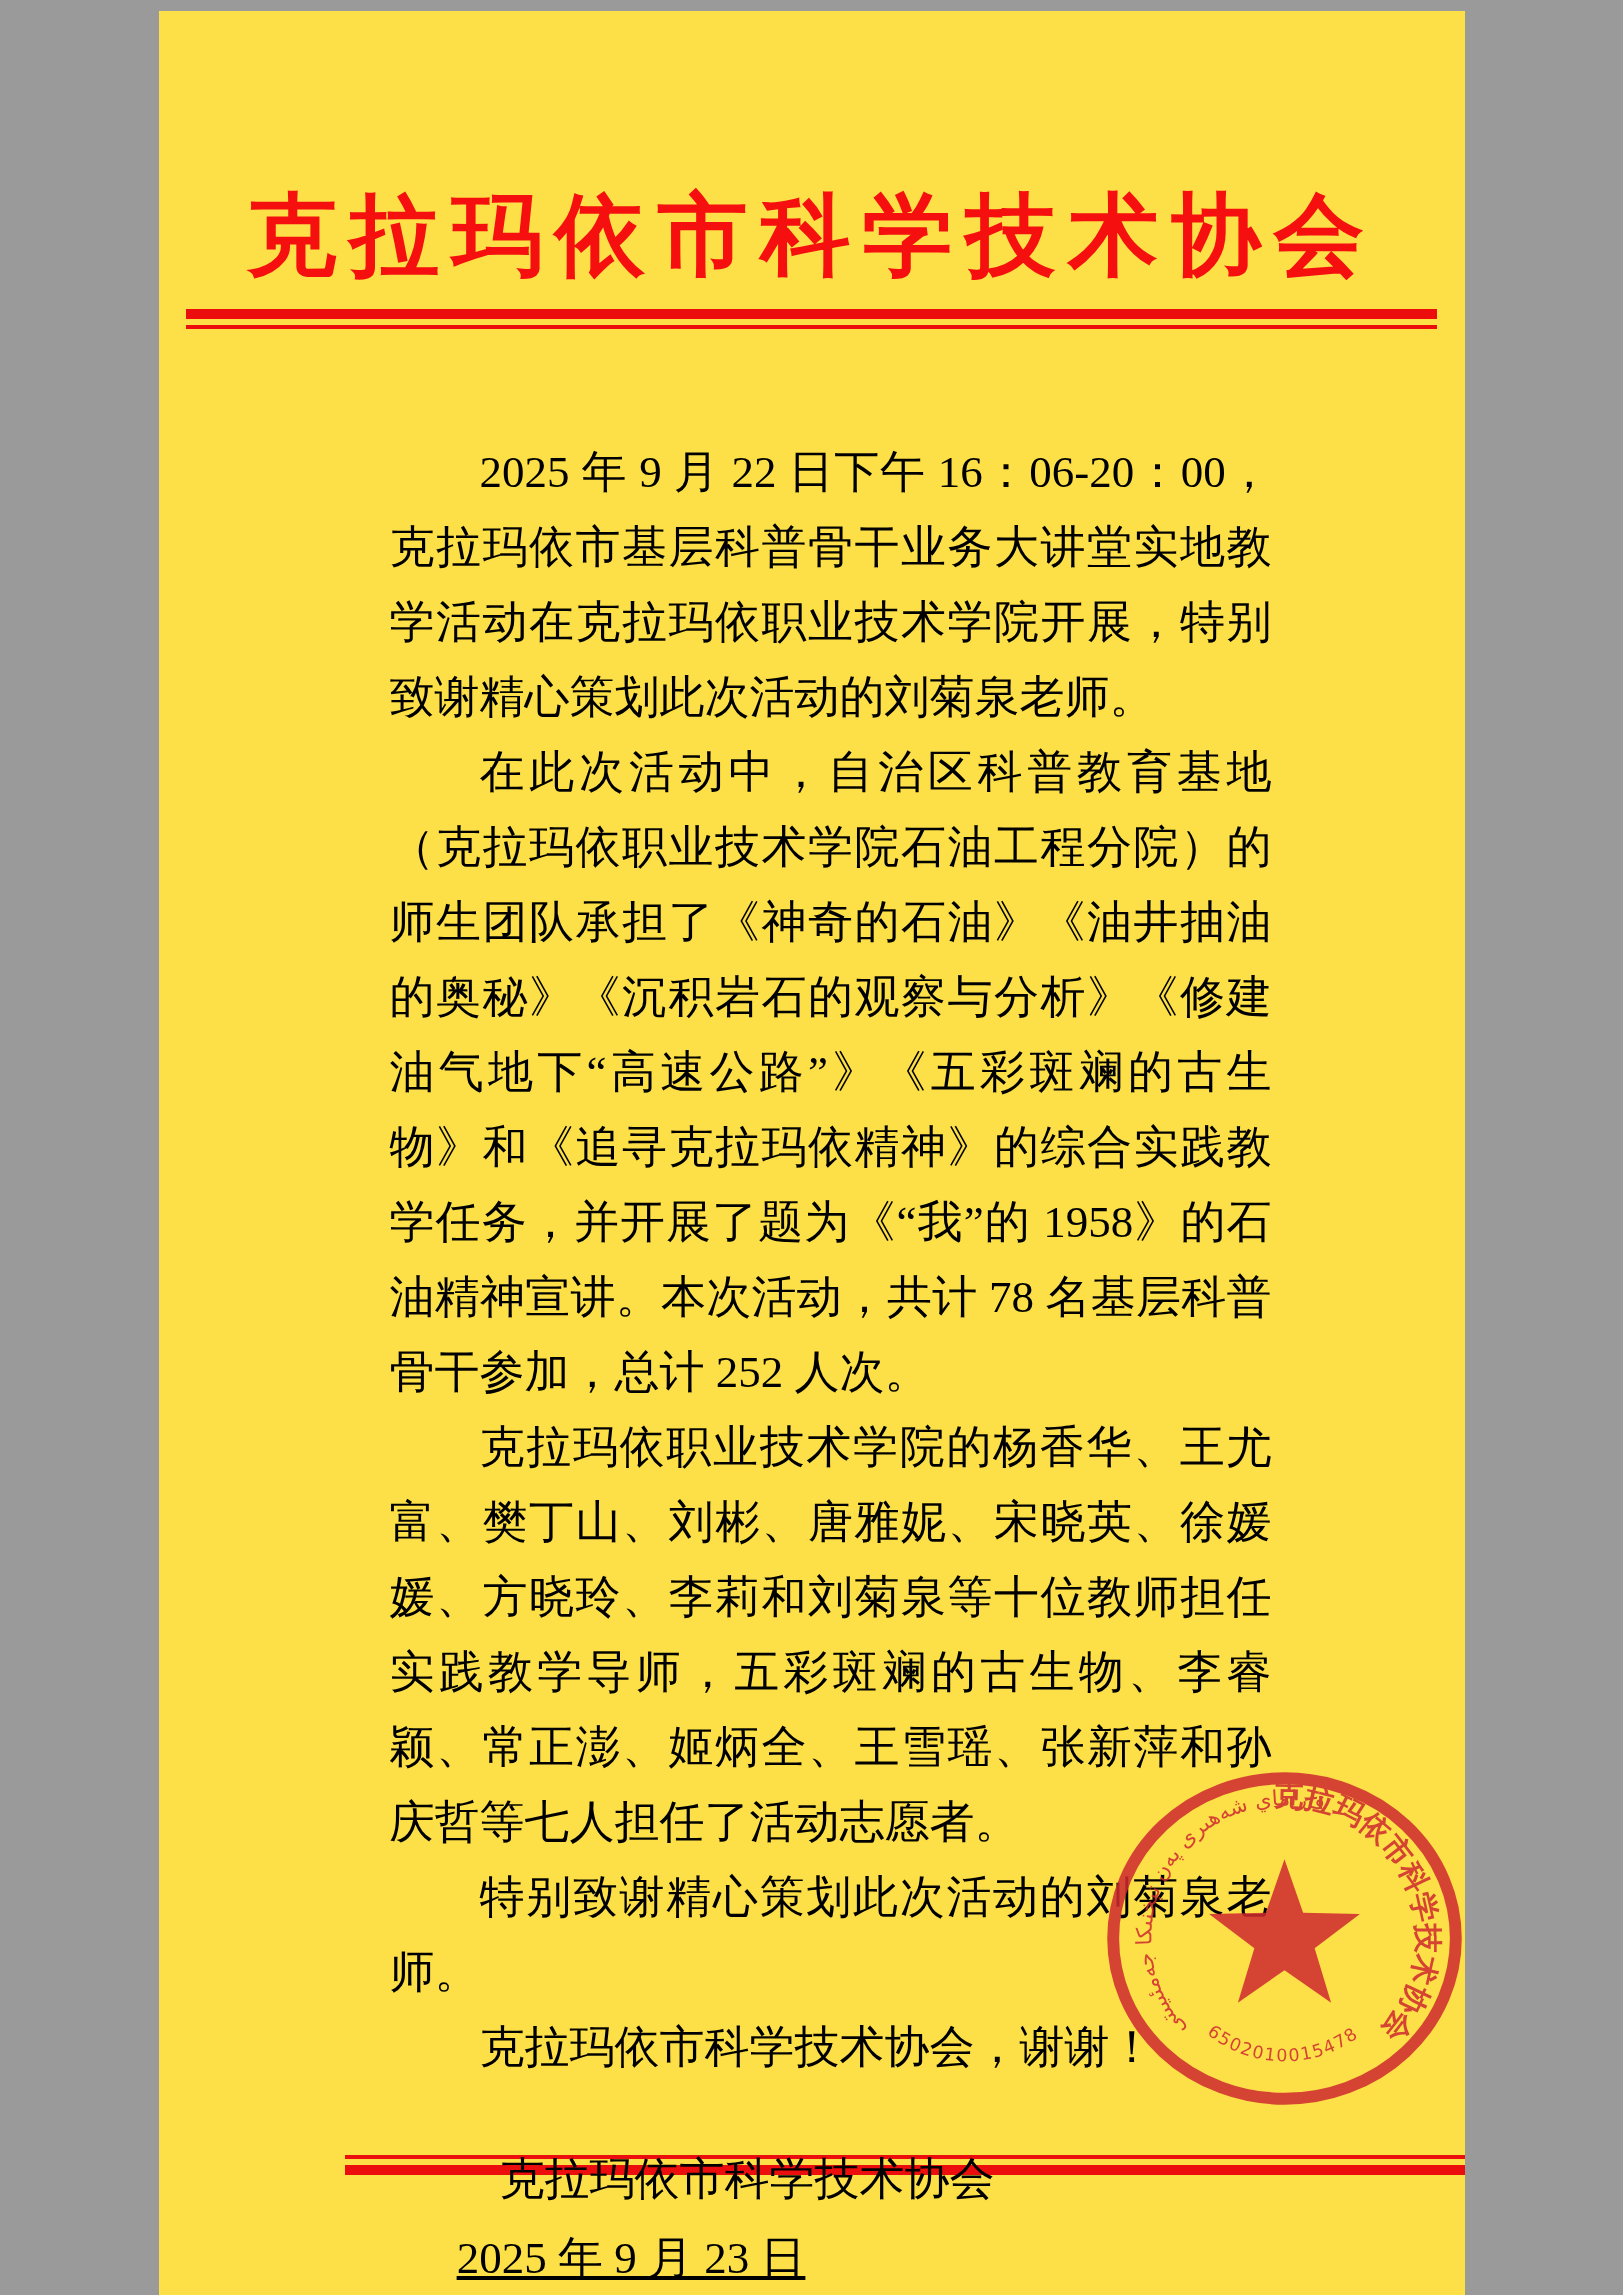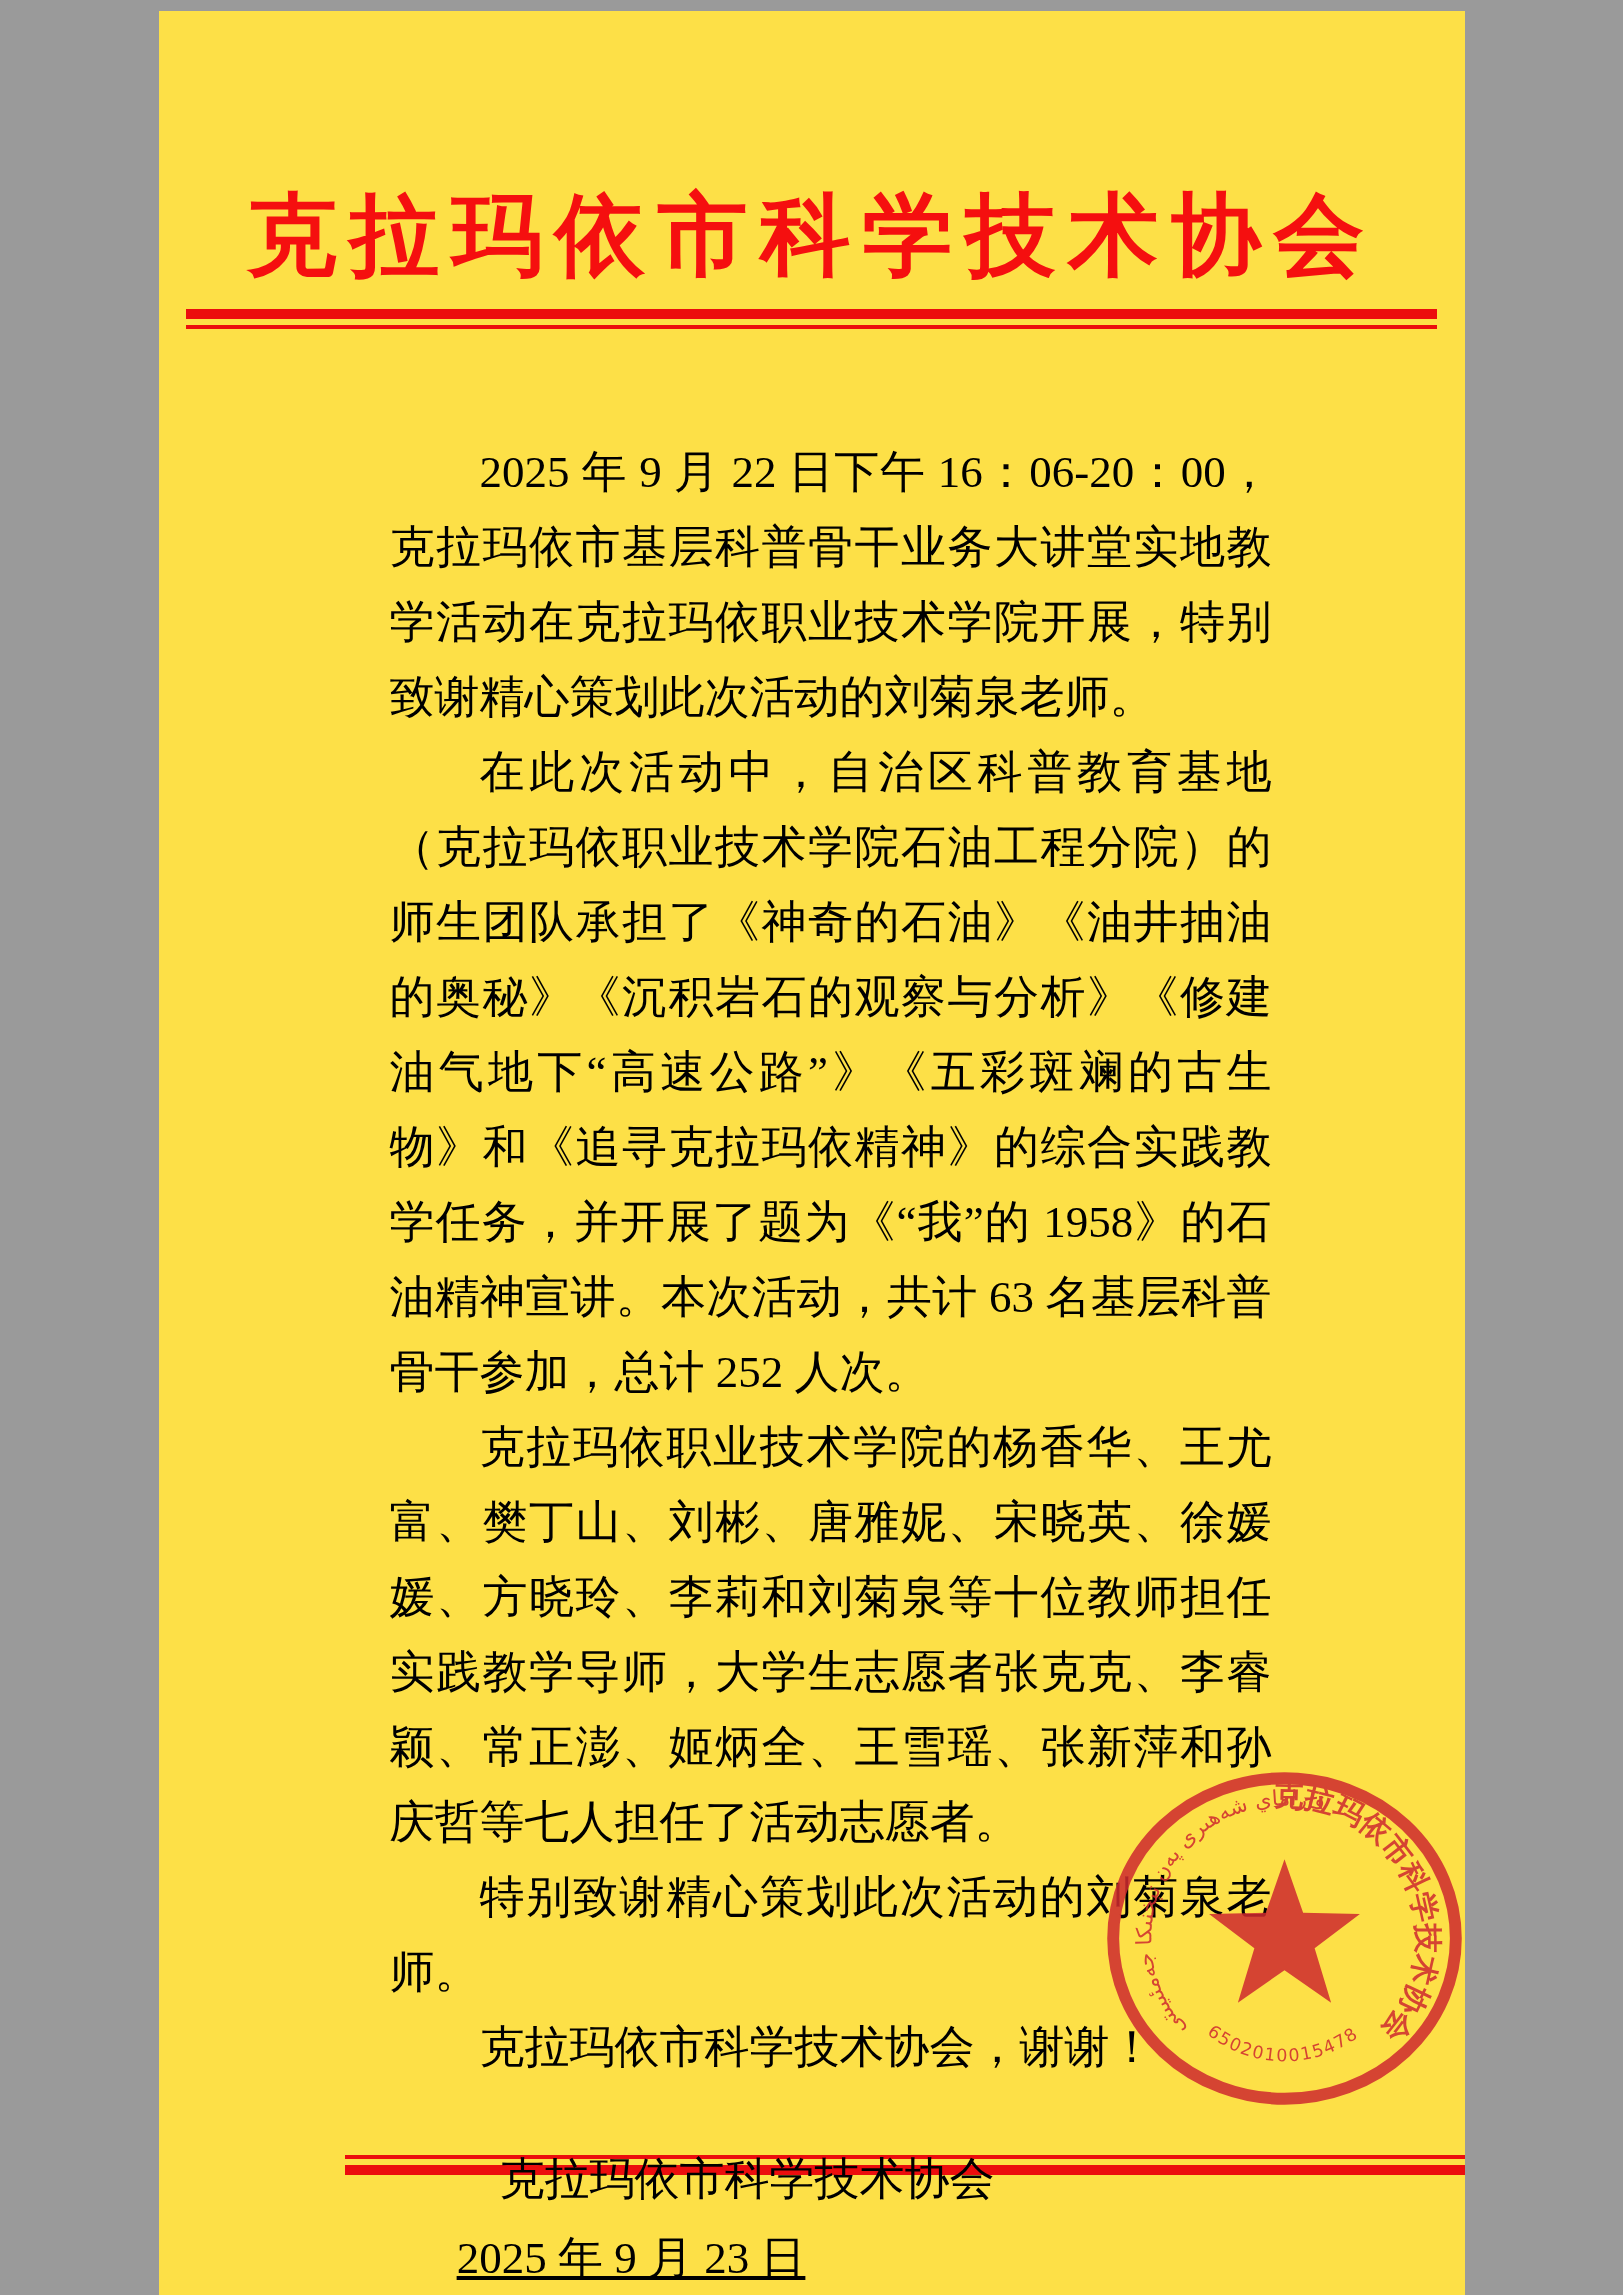--- a/index.html
+++ b/index.html
@@ -75,22 +75,22 @@
 
   <div class="rule rule-header">
     <div class="bar-thick"></div>
     <div class="bar-gap"></div>
     <div class="bar-thin"></div>
   </div>
 
 
   <div class="body-text">
     <p>2025 年 9 月 22 日下午 16：06-20：00，克拉玛依市基层科普骨干业务大讲堂实地教学活动在克拉玛依职业技术学院开展，特别致谢精心策划此次活动的刘菊泉老师。</p>
-    <p>在此次活动中，自治区科普教育基地（克拉玛依职业技术学院石油工程分院）的师生团队承担了《神奇的石油》《油井抽油的奥秘》《沉积岩石的观察与分析》《修建油气地下“高速公路”》《五彩斑斓的古生物》和《追寻克拉玛依精神》的综合实践教学任务，并开展了题为《“我”的 1958》的石油精神宣讲。本次活动，共计 63 名基层科普骨干参加，总计 252 人次。</p>
-    <p>克拉玛依职业技术学院的杨香华、王尤富、樊丁山、刘彬、唐雅妮、宋晓英、徐媛媛、方晓玲、李莉和刘菊泉等十位教师担任实践教学导师，大学生志愿者张克克、李睿颖、常正澎、姬炳全、王雪瑶、张新萍和孙庆哲等七人担任了活动志愿者。</p>
+    <p>在此次活动中，自治区科普教育基地（克拉玛依职业技术学院石油工程分院）的师生团队承担了《神奇的石油》《油井抽油的奥秘》《沉积岩石的观察与分析》《修建油气地下“高速公路”》《五彩斑斓的古生物》和《追寻克拉玛依精神》的综合实践教学任务，并开展了题为《“我”的 1958》的石油精神宣讲。本次活动，共计 78 名基层科普骨干参加，总计 252 人次。</p>
+    <p>克拉玛依职业技术学院的杨香华、王尤富、樊丁山、刘彬、唐雅妮、宋晓英、徐媛媛、方晓玲、李莉和刘菊泉等十位教师担任实践教学导师，五彩斑斓的古生物、李睿颖、常正澎、姬炳全、王雪瑶、张新萍和孙庆哲等七人担任了活动志愿者。</p>
     <p>特别致谢精心策划此次活动的刘菊泉老师。</p>
     <p>克拉玛依市科学技术协会，谢谢！</p>
 
     <div class="closing">
       <div class="signature">克拉玛依市科学技术协会</div>
       <div class="sign-date">2025 年 9 月 23 日</div>
     </div>
   </div>
 
   <svg class="seal" viewBox="-235 -220 470 440">

